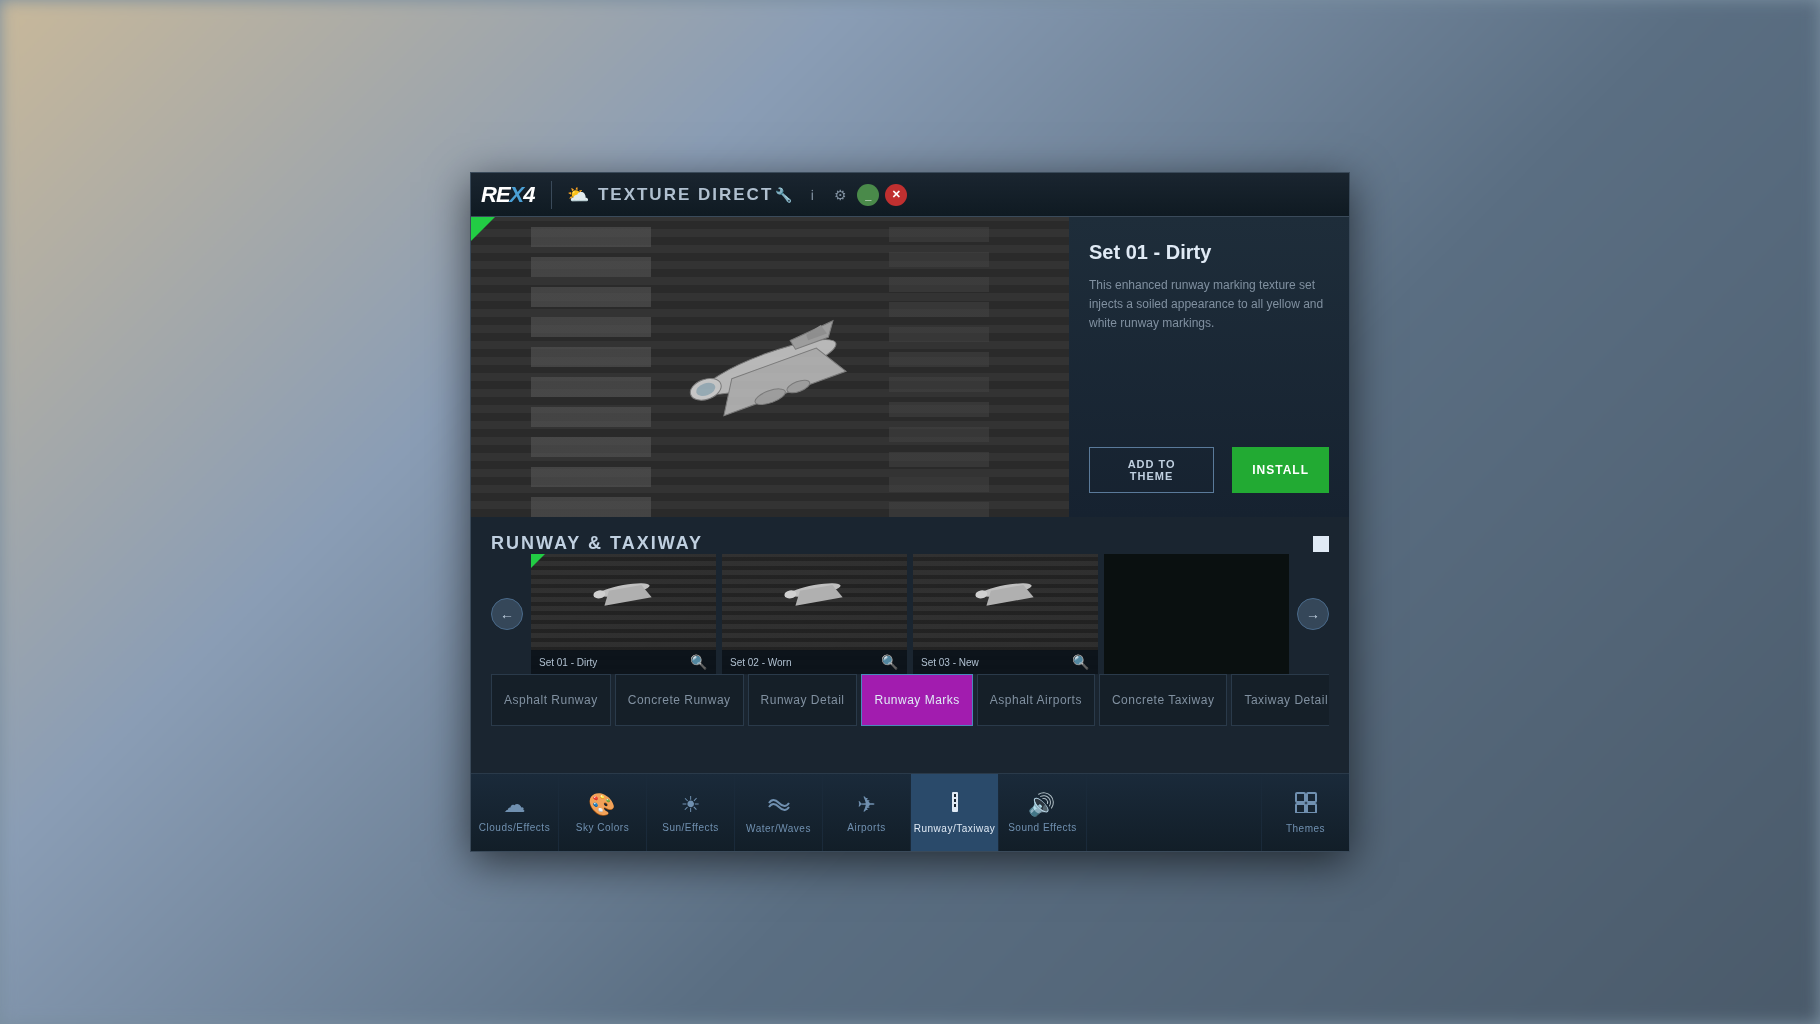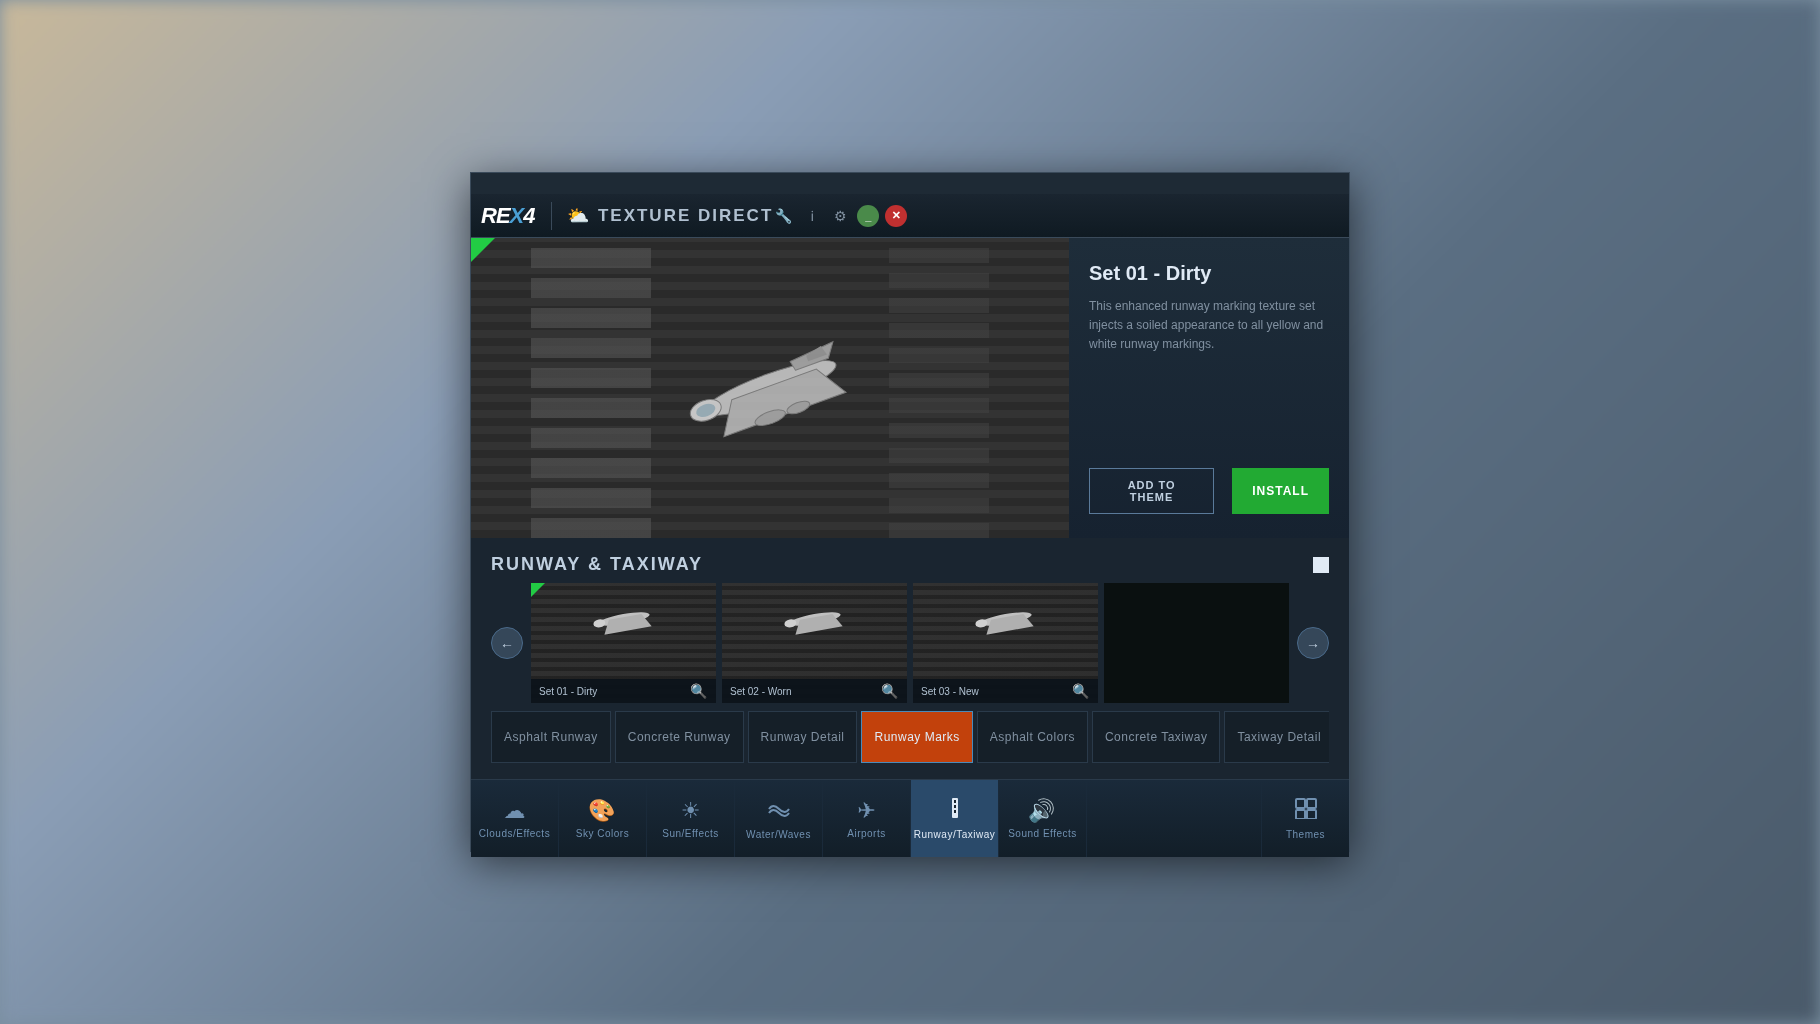--- a/index.html
+++ b/index.html
@@ -34,21 +34,20 @@
     }
     
     .title-bar {
       height: 44px;
       background: linear-gradient(180deg, #1a2530 0%, #0f1a22 100%);
       display: flex;
       align-items: center;
       padding: 0 10px;
       border-bottom: 1px solid #3a4a5a;
       flex-shrink: 0;
-      margin-top: 21px;
     }
     .title-bar-left {
       display: flex;
       align-items: center;
       gap: 8px;
     }
     .rex-logo {
       font-weight: 900;
       font-size: 22px;
       color: #ffffff;
@@ -219,21 +218,21 @@
       letter-spacing: 1px;
       cursor: pointer;
     }
     
     .texture-section {
       flex: 1;
       background: #1a2530;
       padding: 16px 20px;
       display: flex;
       flex-direction: column;
-      gap: 8px;
+      gap: 0;
     }
     .section-header {
       display: flex;
       align-items: center;
       justify-content: space-between;
     }
     .section-title {
       font-size: 18px;
       font-weight: 900;
       color: #c0d0e0;
@@ -339,21 +338,21 @@
       padding: 18px 12px;
       font-size: 12px;
       color: #8090a0;
       background: #151f28;
       border: 1px solid #2a3a4a;
       cursor: pointer;
       white-space: nowrap;
       letter-spacing: 0.5px;
     }
     .sub-tab.active {
-      background: #c2410c;
+      background: #a21caf;
       color: #e0eaf5;
       border-color: #4a8aba;
     }
     
     .bottom-nav {
       height: 78px;
       background: linear-gradient(180deg, #1a2a3a 0%, #121e28 100%);
       border-top: 1px solid #2a3a4a;
       display: flex;
       align-items: stretch;
@@ -514,21 +513,21 @@
         <div class="carousel-item-empty"></div>
       </div>
       <div class="carousel-btn">→</div>
     </div>
 
     <div class="sub-tabs">
       <div class="sub-tab">Asphalt Runway</div>
       <div class="sub-tab">Concrete Runway</div>
       <div class="sub-tab">Runway Detail</div>
       <div class="sub-tab active">Runway Marks</div>
-      <div class="sub-tab">Asphalt Colors</div>
+      <div class="sub-tab">Asphalt Airports</div>
       <div class="sub-tab">Concrete Taxiway</div>
       <div class="sub-tab">Taxiway Detail</div>
       <div class="sub-tab">Taxiway Marks</div>
     </div>
   </div>
 
   <div class="bottom-nav">
 
     <div class="nav-item">
       <span class="nav-icon">☁</span>

